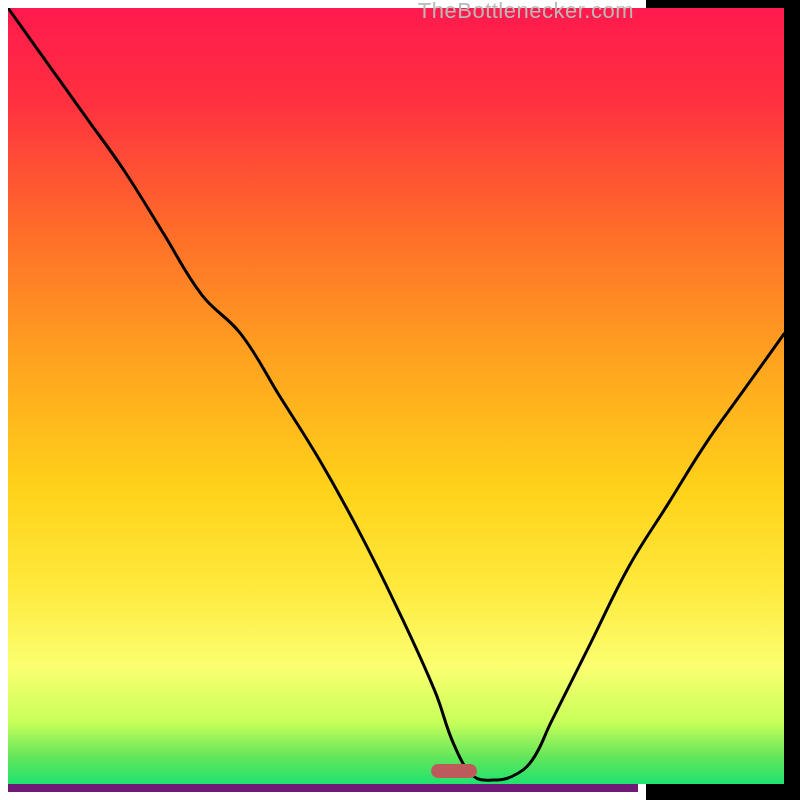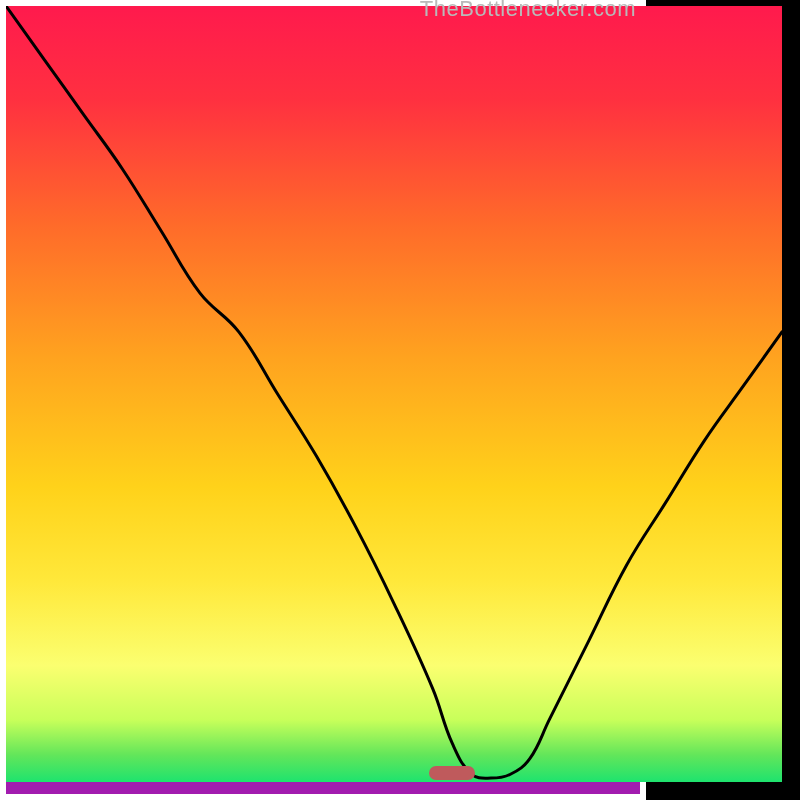--- a/index.html
+++ b/index.html
@@ -9,22 +9,22 @@
     height: 800px;
     background: #000;
     font-family: Arial, Helvetica, sans-serif;
     overflow: hidden;
   }
   .frame {
     position: relative;
     width: 646px;
     height: 800px;
     box-sizing: border-box;
-    border: 6px solid #ffffff;
-    background: #a21caf;
+    border: 8px solid #ffffff;
+    background: #701a75;
   }
   .watermark {
     position: absolute;
     top: -10px;
     right: 4px;
     color: #b9b9b9;
     font-size: 22px;
     letter-spacing: 0.5px;
     font-weight: 500;
     z-index: 30;

